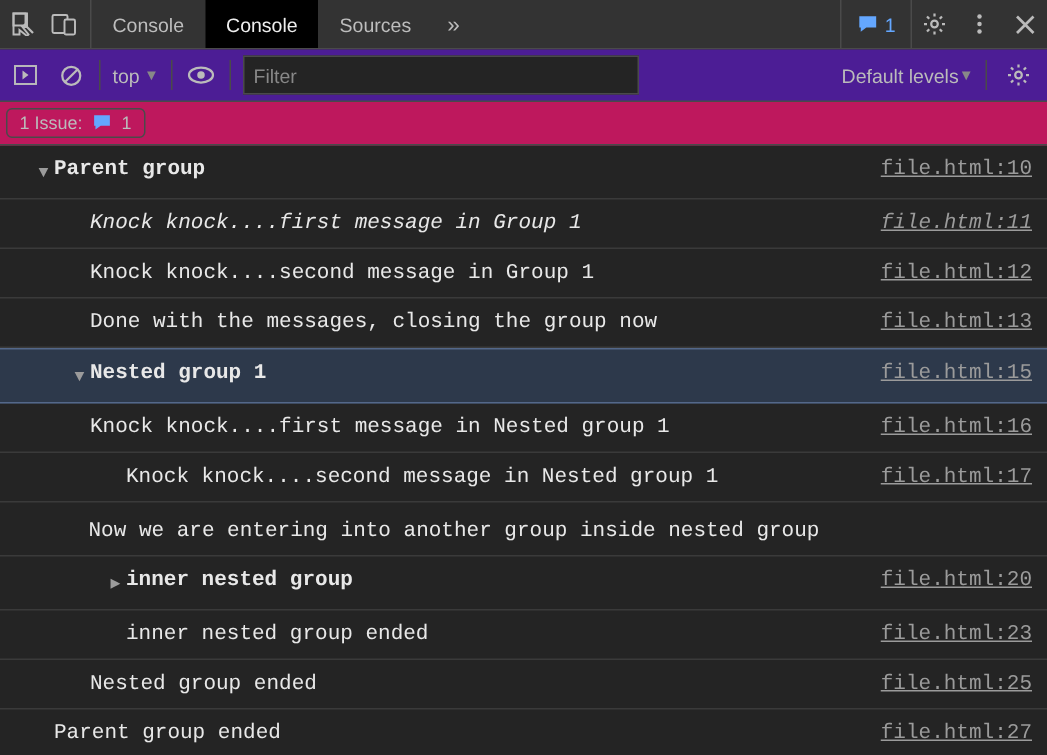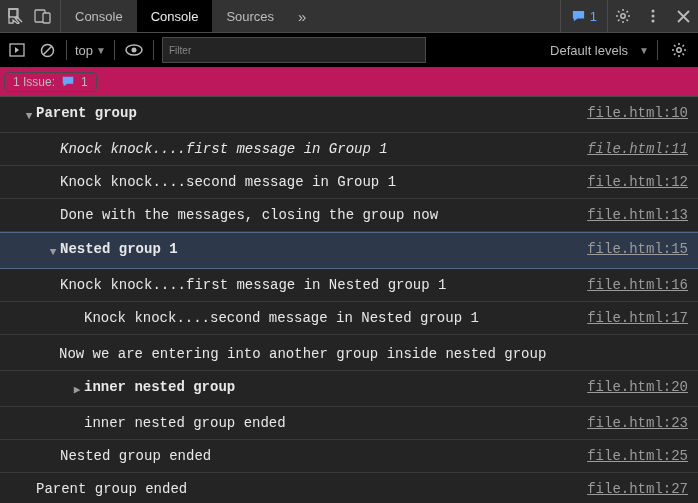--- a/index.html
+++ b/index.html
@@ -81,21 +81,21 @@
     width: 30px;
     height: 100%;
     color: #bbb;
     cursor: pointer;
   }
   
   .toolbar {
     display: flex;
     align-items: center;
     height: 34px;
-    background: #000000;
+    background: #4c1d95;
     border-bottom: 1px solid #4a4a4a;
     padding: 0 6px;
     gap: 8px;
   }
   .toolbar .sep {
     width: 1px;
     height: 20px;
     background: #4a4a4a;
   }
   .context-dd {
@@ -106,30 +106,30 @@
     cursor: pointer;
   }
   .filter-input {
     flex: 0 0 auto;
     width: 250px;
     height: 22px;
     background: #242424;
     border: 1px solid #4a4a4a;
     color: #eee;
     padding: 1px 6px;
-    font-size: 10px;
+    font-size: 13px;
   }
   .filter-input::placeholder {
     color: #888;
   }
   .levels-dd {
     margin-left: auto;
     display: flex;
     align-items: center;
-    gap: 11px;
+    gap: 0;
     color: #bbb;
     cursor: pointer;
     justify-content: flex-end;
   }
   
   .issues-bar {
     display: flex;
     align-items: center;
     height: 28px;
     background: #be185d;

